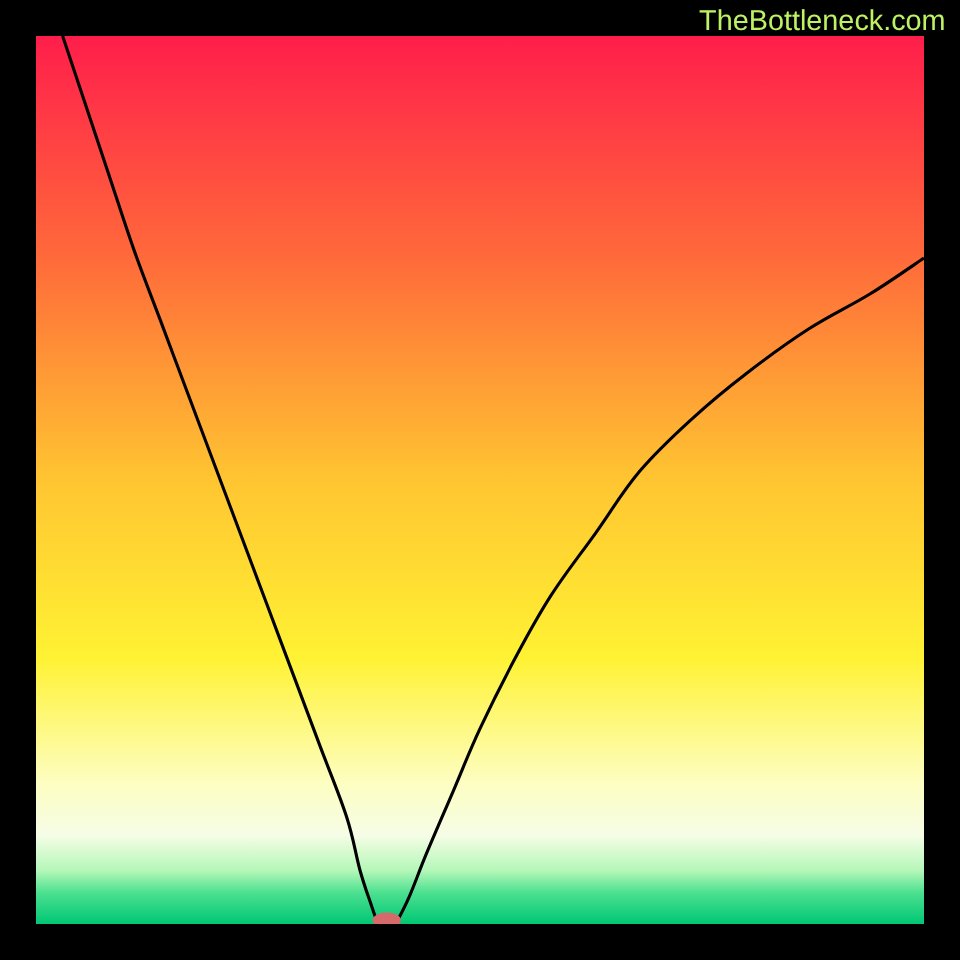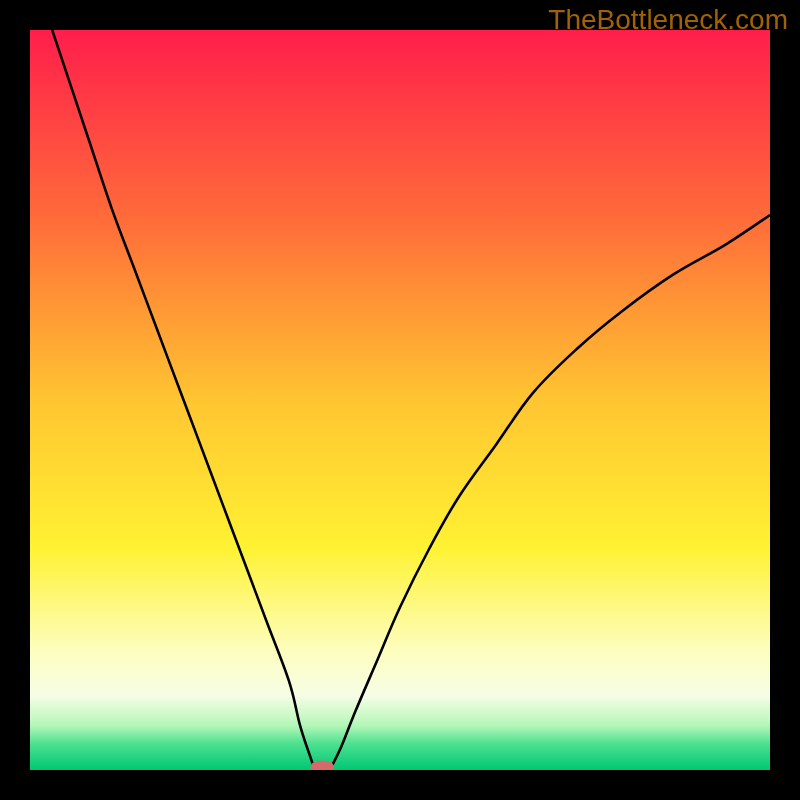--- a/index.html
+++ b/index.html
@@ -21,22 +21,22 @@
     left: 30px;
     top: 30px;
     width: 740px;
     height: 740px;
   }
   .watermark {
     position: absolute;
     top: 4px;
     right: 12px;
     font-family: Arial, Helvetica, sans-serif;
-    font-size: 28px;
-    color: #a16207;
+    font-size: 24px;
+    color: #bef264;
     letter-spacing: 0px;
   }
   svg { display: block; }
 </style>
 </head>
 <body>
 
 <div class="frame">
   <div class="watermark">TheBottleneck.com</div>
   <div class="plot">

